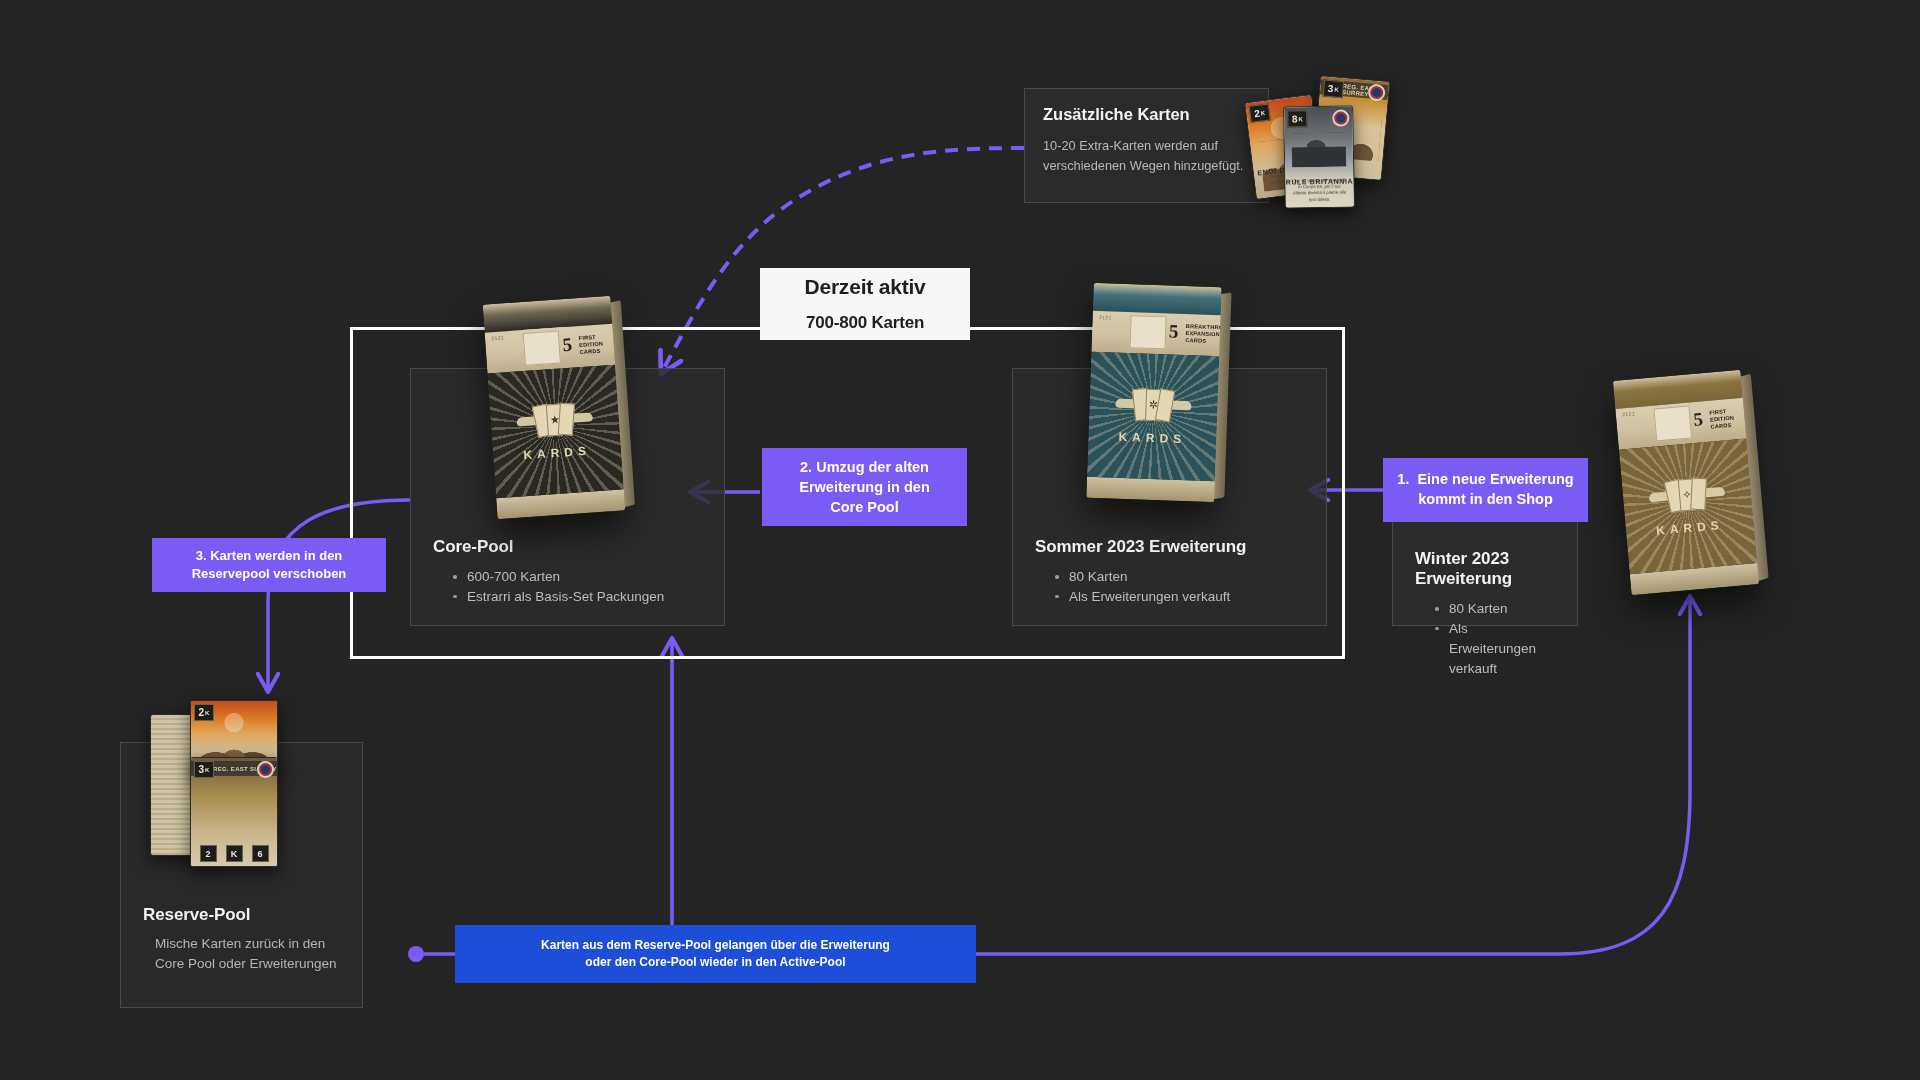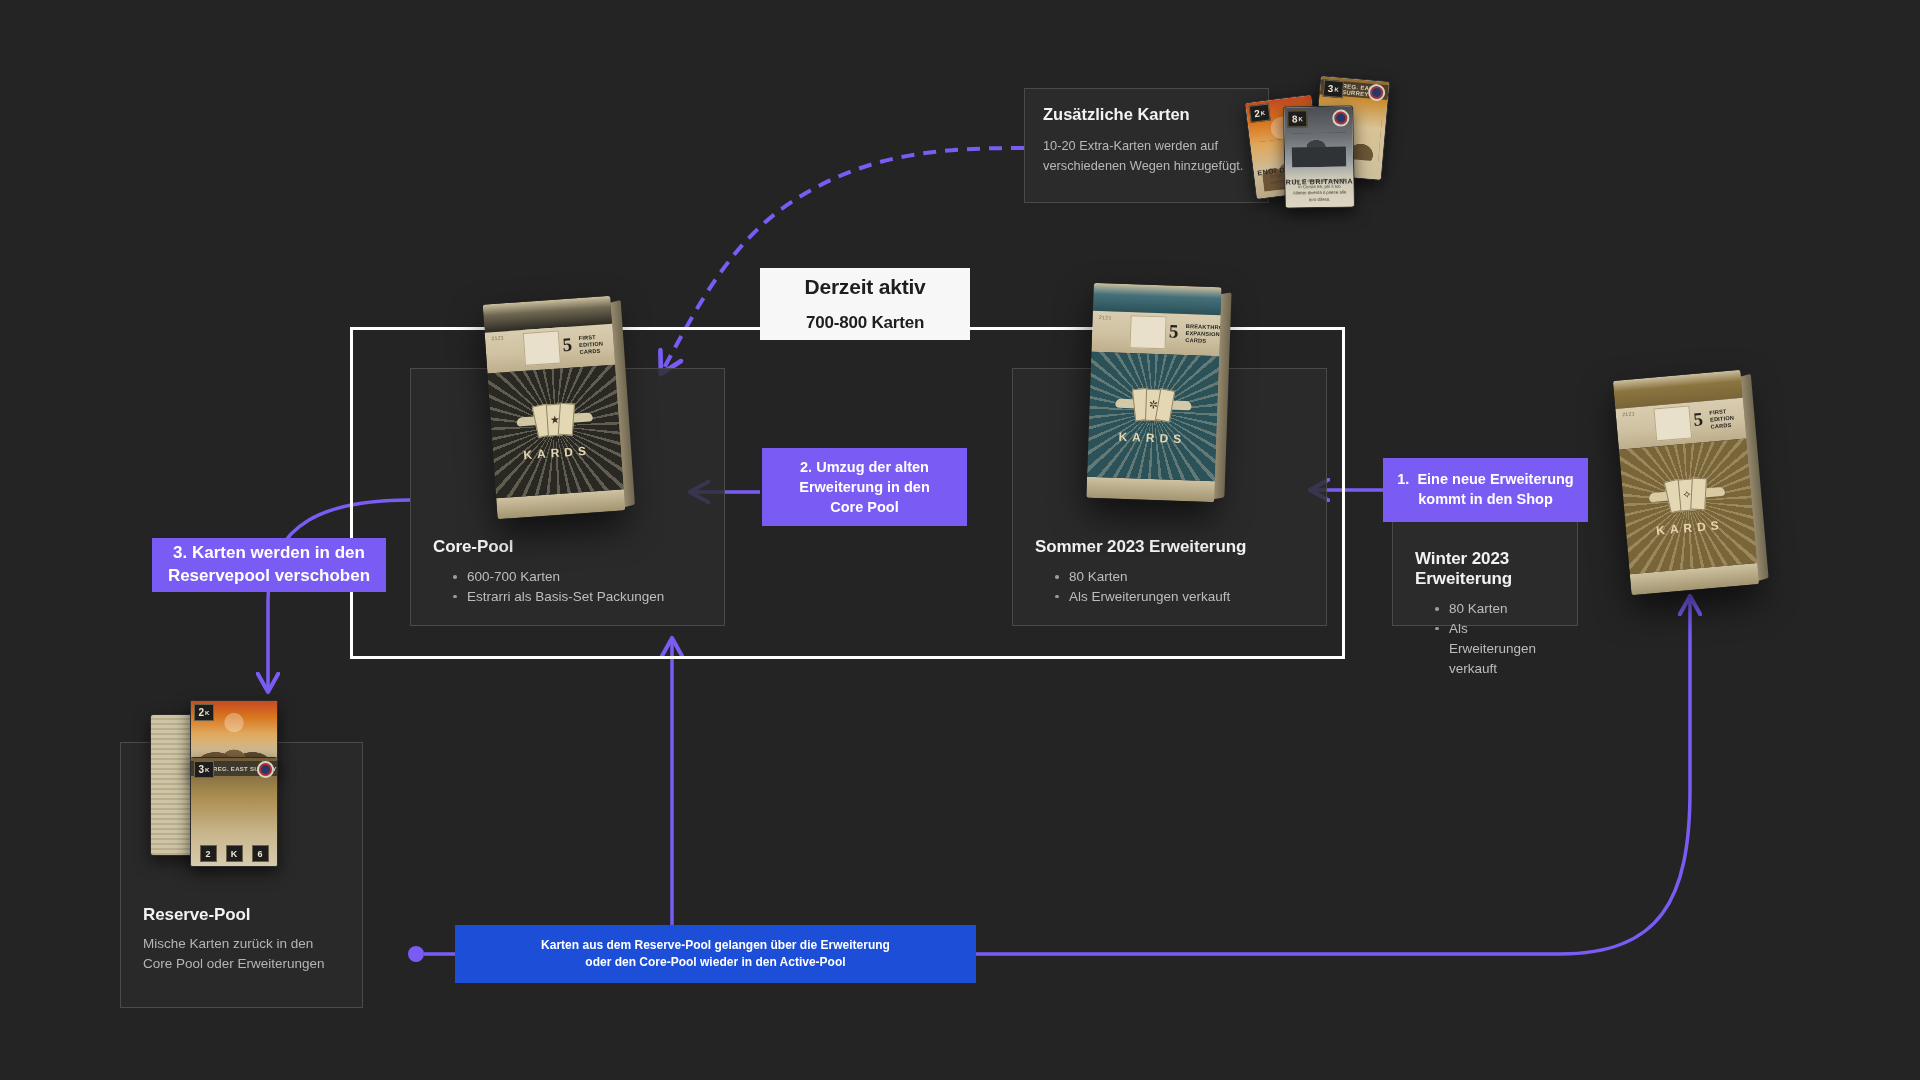--- a/index.html
+++ b/index.html
@@ -46,40 +46,40 @@
     letter-spacing:-.1px;
   }
   .pool ul{margin:10px 0 0 0;padding:0 0 0 20px;list-style:none;}
   .pool li{
     font-size:13.5px;color:#bdbdbd;line-height:1.48;position:relative;padding-left:14px;
   }
   .pool li:before{
     content:"";position:absolute;left:0;top:8px;width:3.5px;height:3.5px;border-radius:50%;
     background:#9a9a9a;
   }
-  .pool p{margin:9px 0 0 0;font-size:13.5px;color:#b5b5b5;line-height:1.5;}
+  .pool p{margin:9px 0 0 12px;font-size:13.5px;color:#b5b5b5;line-height:1.5;}
 
   #pool-core{left:410px;top:368px;width:315px;height:258px;}
   #pool-core .body{padding-top:168px;}
   #pool-summer{left:1012px;top:368px;width:315px;height:258px;}
   #pool-summer .body{padding-top:168px;}
   #pool-winter{left:1392px;top:460px;width:186px;height:166px;background:rgba(44,44,44,.9);}
   #pool-winter .body{padding-top:88px;}
   #pool-reserve{left:120px;top:742px;width:243px;height:266px;background:rgba(42,42,42,.8);}
   #pool-reserve .body{padding-top:162px;}
 
   
   .step{
     background:#7a5cf5;color:#fff;box-sizing:border-box;
     display:flex;align-items:center;justify-content:center;
     text-align:center;font-weight:bold;z-index:7;
   }
   #step-1{left:1383px;top:458px;width:205px;height:64px;font-size:14.5px;line-height:1.35;padding:0 10px;}
   #step-2{left:762px;top:448px;width:205px;height:78px;font-size:14.5px;line-height:1.4;padding:0 10px;}
-  #step-3{left:152px;top:538px;width:234px;height:54px;font-size:17px;line-height:1.35;padding:0 8px;}
+  #step-3{left:152px;top:538px;width:234px;height:54px;font-size:13px;line-height:1.35;padding:0 8px;}
   #banner{
     left:455px;top:925px;width:521px;height:58px;
     background:#1d4ed8;color:#fff;box-sizing:border-box;
     display:flex;align-items:center;justify-content:center;text-align:center;
     font-size:12px;font-weight:bold;line-height:1.4;padding:0 14px;z-index:7;
   }
   .lbl-inner{display:block;}
 
   
   #note-extra{

